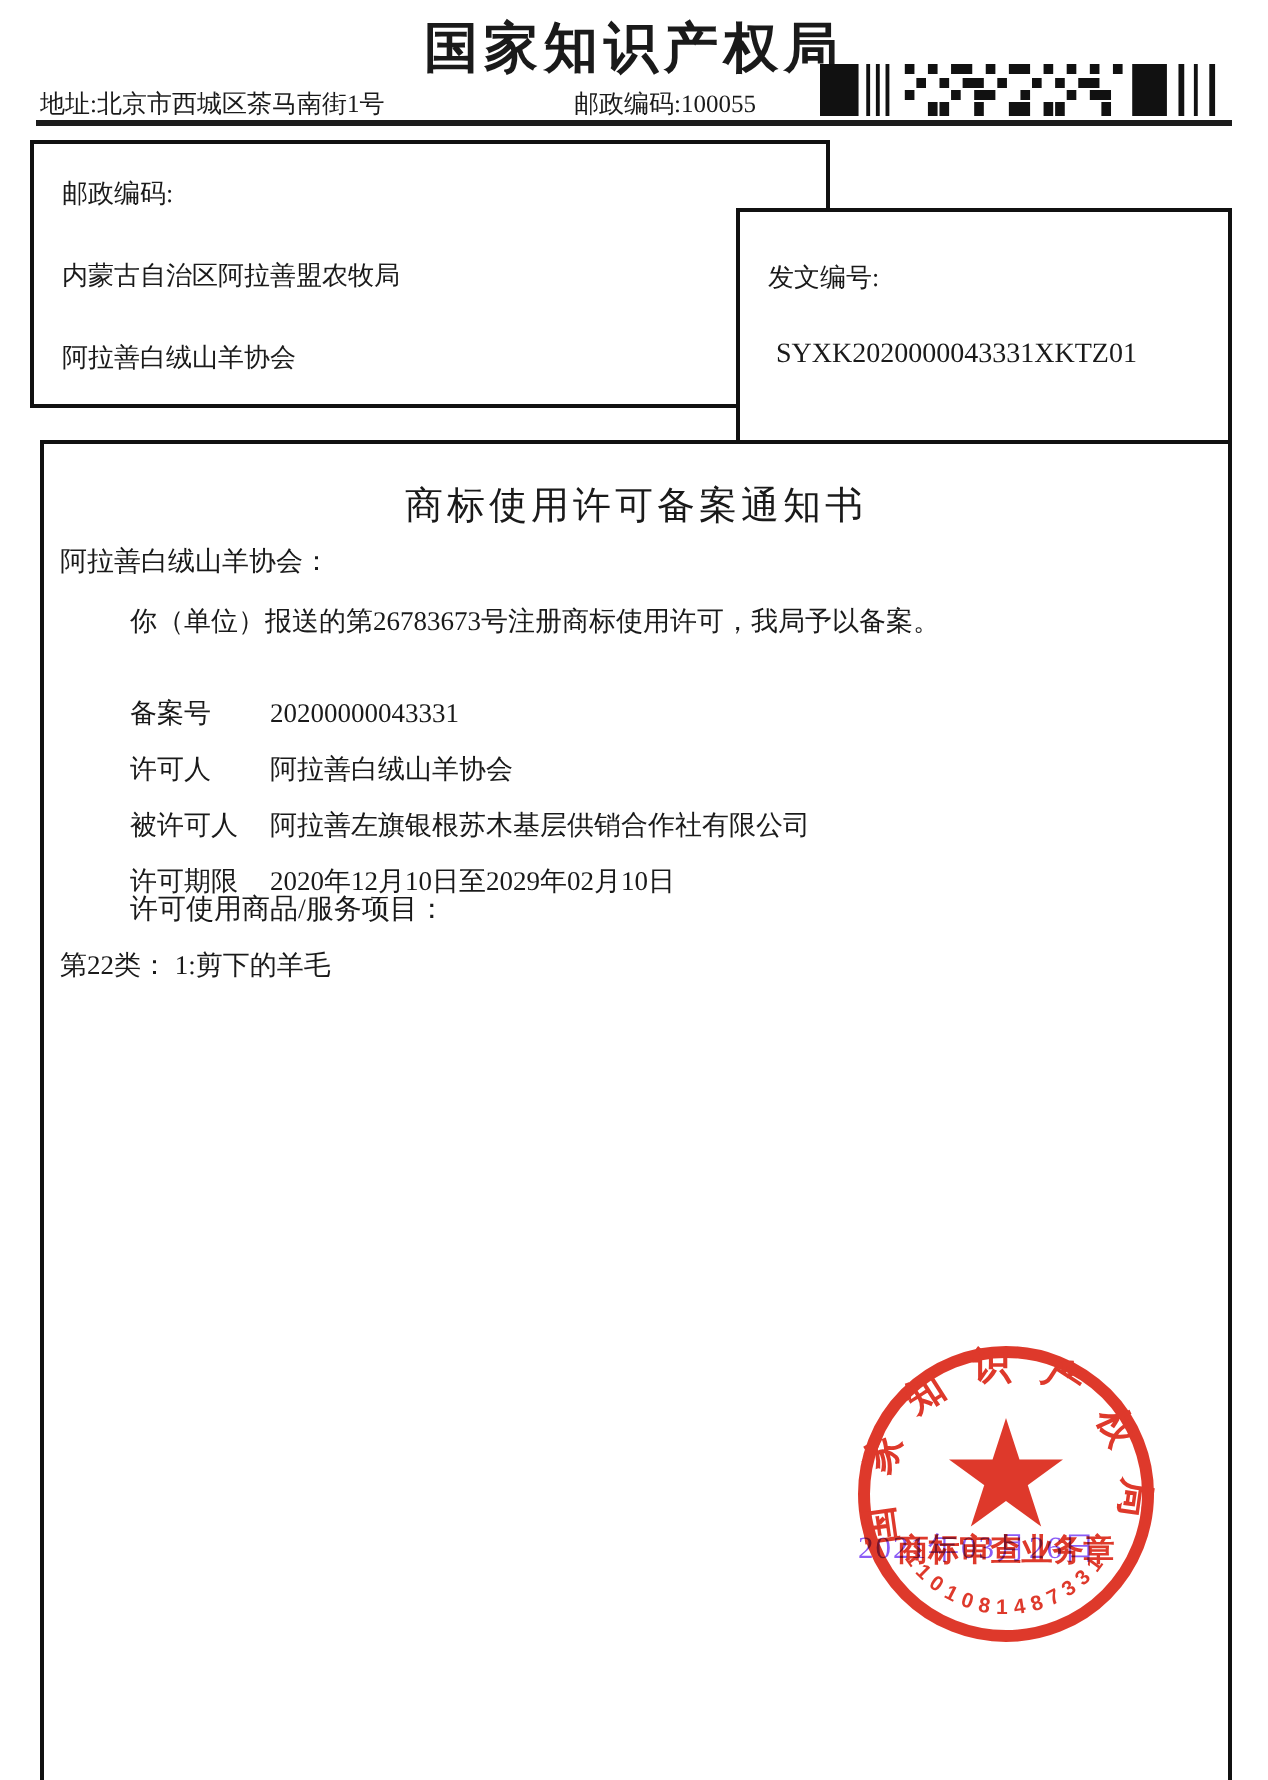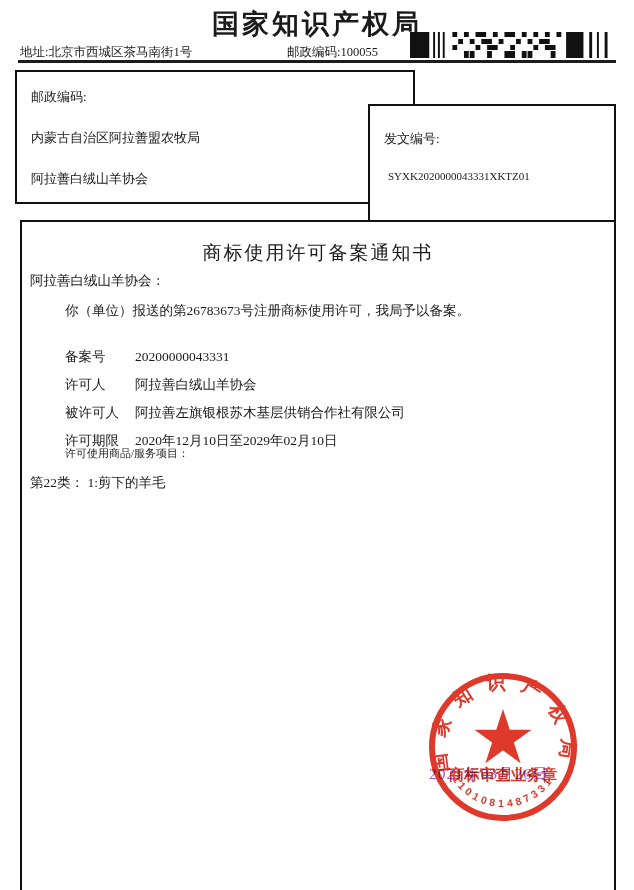--- a/index.html
+++ b/index.html
@@ -25,21 +25,21 @@
   .box-left { top:70px; left:4px; width:400px; height:134px;margin-left:11px; }
   .box-right { top:70px; left:368px; width:248px; height:150px;margin-top:34px; }
   .box-line { position:absolute; left:14px; font-size:13px; white-space:nowrap; }
 
   .main-box { position:absolute; top:220px; left:20px; width:596px; height:812px; border:2px solid #111; background:#fff; }
   .notice-title { position:absolute; top:18px; left:0; width:100%; text-align:center; font-size:19px; letter-spacing:2px; }
   .salutation { position:absolute; top:50px; left:8px; font-size:13.5px; }
   .paragraph  { position:absolute; top:80px; left:43px; font-size:13.5px; white-space:nowrap; }
   .field { position:absolute; left:43px; font-size:13.5px; }
   .field .flabel { display:inline-block; width:70px;margin-top:16px; }
-  .goods-header { position:absolute; top:224px; left:43px; font-size:11px; }
+  .goods-header { position:absolute; top:224px; left:43px; font-size:14px; }
   .goods-line   { position:absolute; top:252px; left:8px;  font-size:13.5px; }
 
   .seal { position:absolute; top:667px; left:423px; width:160px; height:160px; mix-blend-mode:multiply; opacity:.93; }
   .date-stamp {
     position:absolute; top:764px; left:429px;
     font-size:15.5px; letter-spacing:1px; color:#8b5cf6;
     mix-blend-mode:multiply; white-space:nowrap;
   }
 
   .footer { position:absolute; top:864px; left:20px; width:596px; display:flex; font-size:12.5px; white-space:nowrap; }
@@ -101,21 +101,21 @@
   <div class="rule"></div>
 
   <div class="box box-left">
     <div class="box-line" style="top:16px">邮政编码:</div>
     <div class="box-line" style="top:57px">内蒙古自治区阿拉善盟农牧局</div>
     <div class="box-line" style="top:98px">阿拉善白绒山羊协会</div>
   </div>
 
   <div class="box box-right">
     <div class="box-line" style="top:24px">发文编号:</div>
-    <div class="box-line" style="top:64px;left:18px;font-size:11px">SYXK2020000043331XKTZ01</div>
+    <div class="box-line" style="top:64px;left:18px;font-size:14px">SYXK2020000043331XKTZ01</div>
   </div>
 
   <div class="main-box">
     <div class="notice-title">商标使用许可备案通知书</div>
     <div class="salutation">阿拉善白绒山羊协会：</div>
     <div class="paragraph">你（单位）报送的第26783673号注册商标使用许可，我局予以备案。</div>
 
     <div class="field" style="top:110px">
       <span class="flabel">备案号</span><span>20200000043331</span>
     </div>

